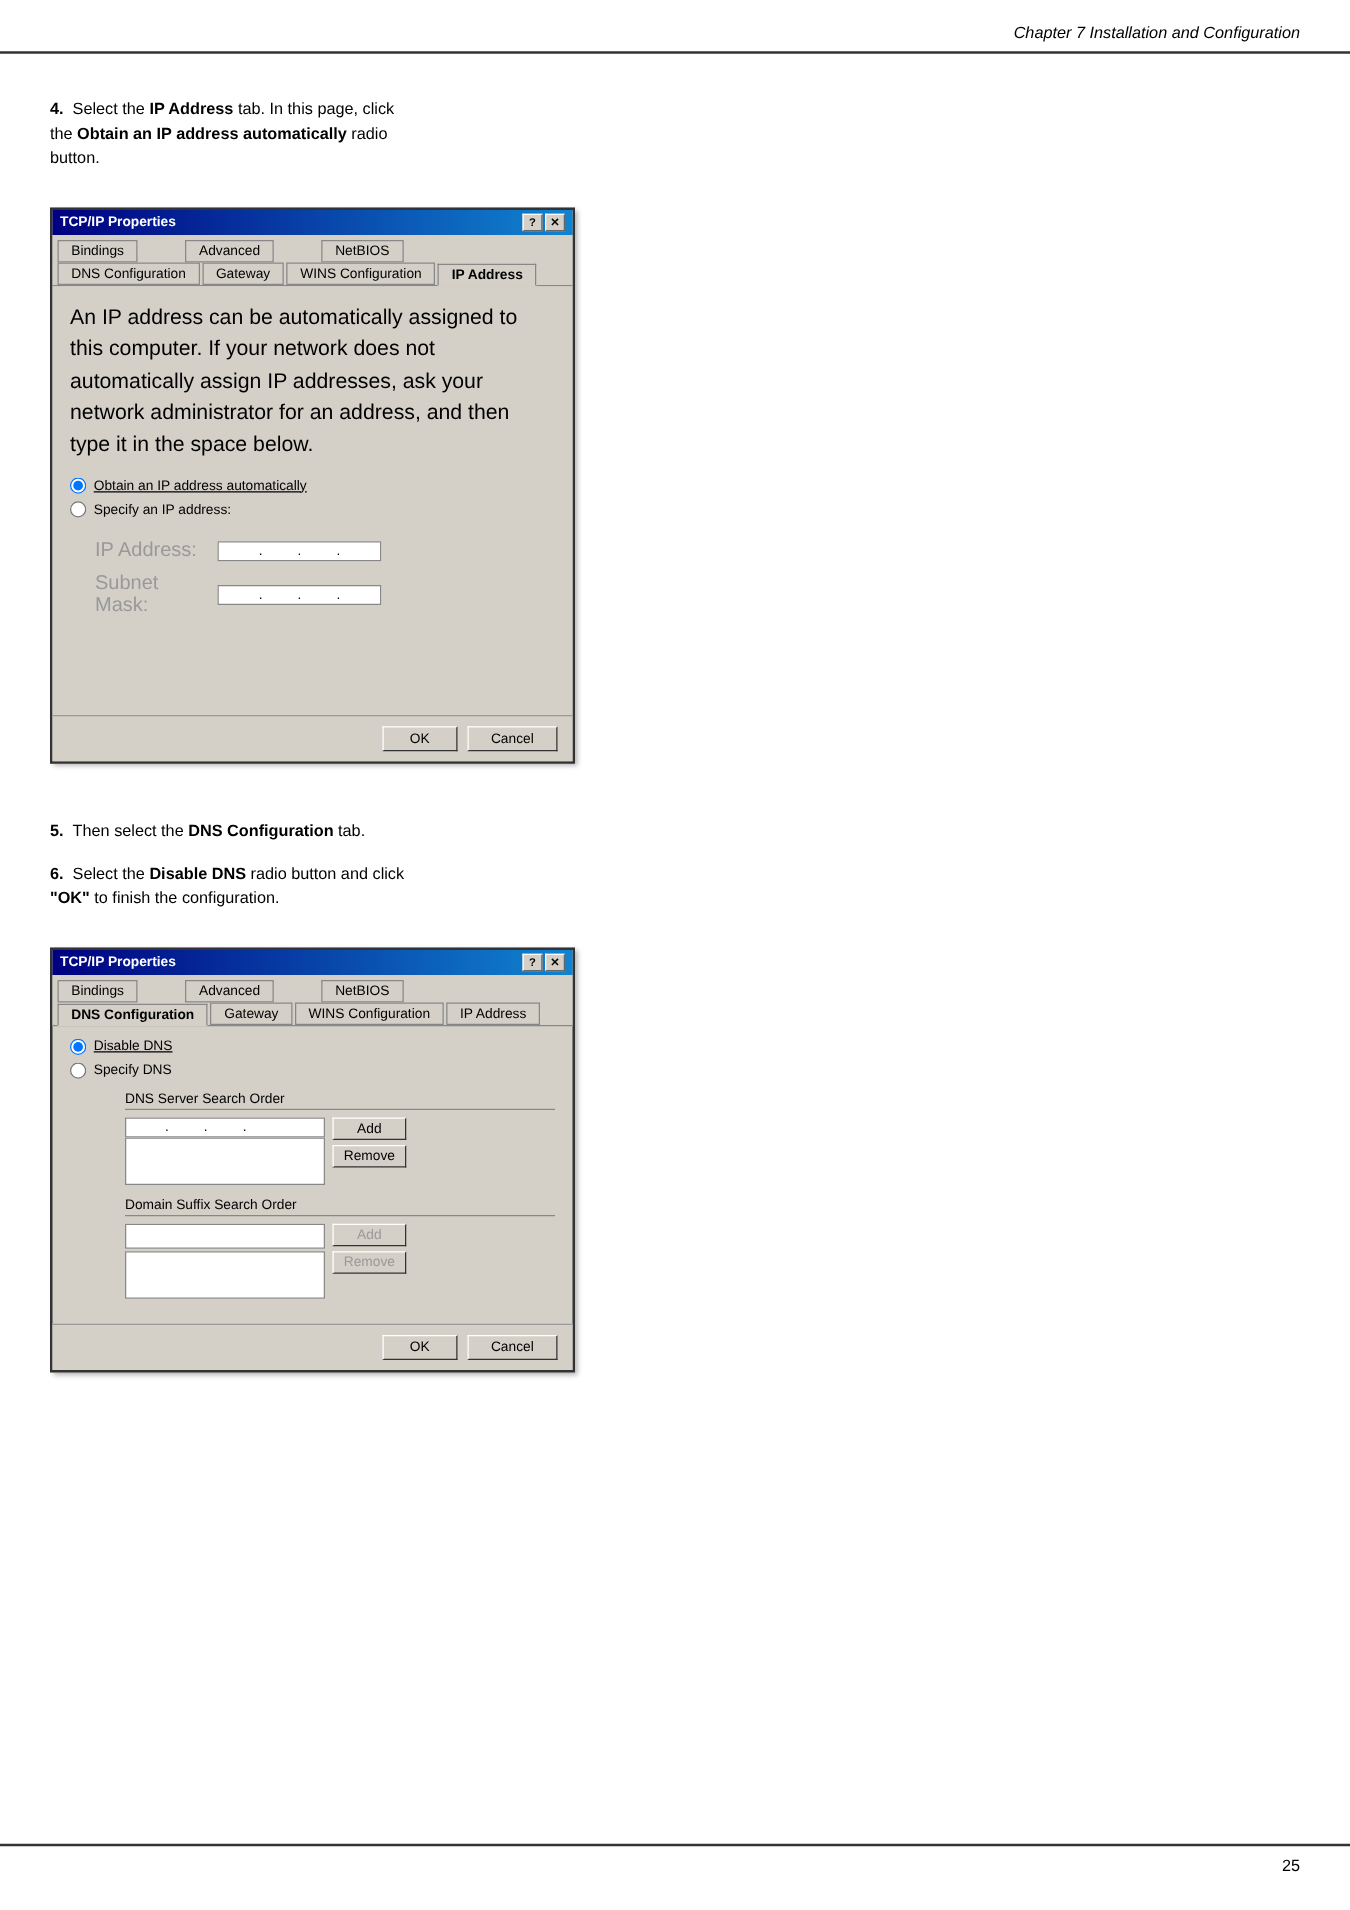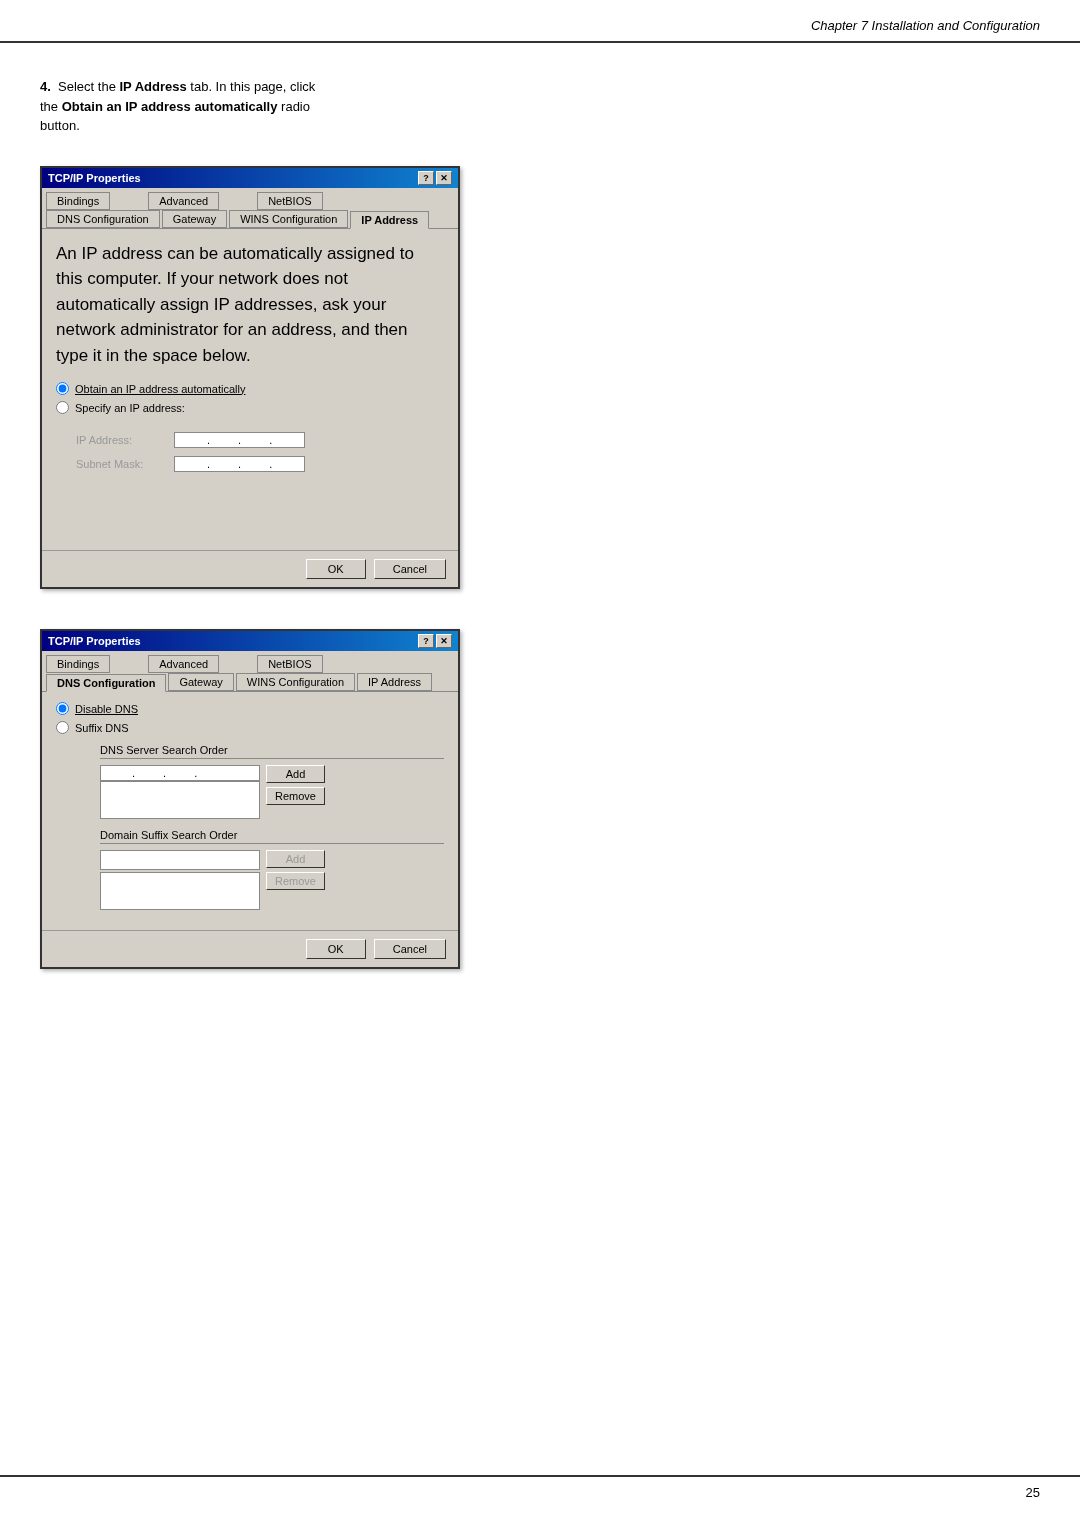--- a/index.html
+++ b/index.html
@@ -125,21 +125,21 @@
 
     .field-row {
       display: flex;
       align-items: center;
       margin-bottom: 8px;
       gap: 8px;
     }
 
     .field-label {
       width: 90px;
-      font-size: 11px;
+      font-size: 16px;
       color: #999;
     }
 
     .ip-input-group {
       display: flex;
       align-items: center;
       border: 1px solid #888;
       background: #fff;
       padding: 1px 4px;
     }
@@ -409,20 +409,30 @@
       </div>
 
       <div class="win-footer">
         <button class="win-button">OK</button>
         <button class="win-button">Cancel</button>
       </div>
     </div>
   </div>
 
   <div class="step-section">
+    <div class="step-text">
+      <div style="margin-bottom: 14px;">
+        <span class="step-number">5.</span>
+        &nbsp;Then select the <strong>DNS Configuration</strong> tab.
+      </div>
+      <div>
+        <span class="step-number">6.</span>
+        &nbsp;Select the <strong>Disable DNS</strong> radio button and click <strong>"OK"</strong> to finish the configuration.
+      </div>
+    </div>
 
     <div class="win-dialog">
       <div class="win-titlebar">
         <span>TCP/IP Properties</span>
         <div class="win-titlebar-buttons">
           <div class="win-titlebar-btn">?</div>
           <div class="win-titlebar-btn">✕</div>
         </div>
       </div>
 
@@ -455,21 +465,21 @@
 
       <div class="dns-body">
 
         <div class="radio-group">
           <div class="radio-item">
             <input type="radio" name="dnsmode" checked="" style="">
             <label style="text-decoration:underline;">Disable DNS</label>
           </div>
           <div class="radio-item">
             <input type="radio" name="dnsmode" style="">
-            <label>Suffix DNS</label>
+            <label>Specify DNS</label>
           </div>
         </div>
 
 
         <div class="dns-search-section">
           <div class="section-header">DNS Server Search Order</div>
           <div class="dns-list-row">
             <div>
               <div class="dns-ip-input">
                 <input style="width: 28px; border: none; outline: none; font-size: 11px; text-align: center;" type="text">

